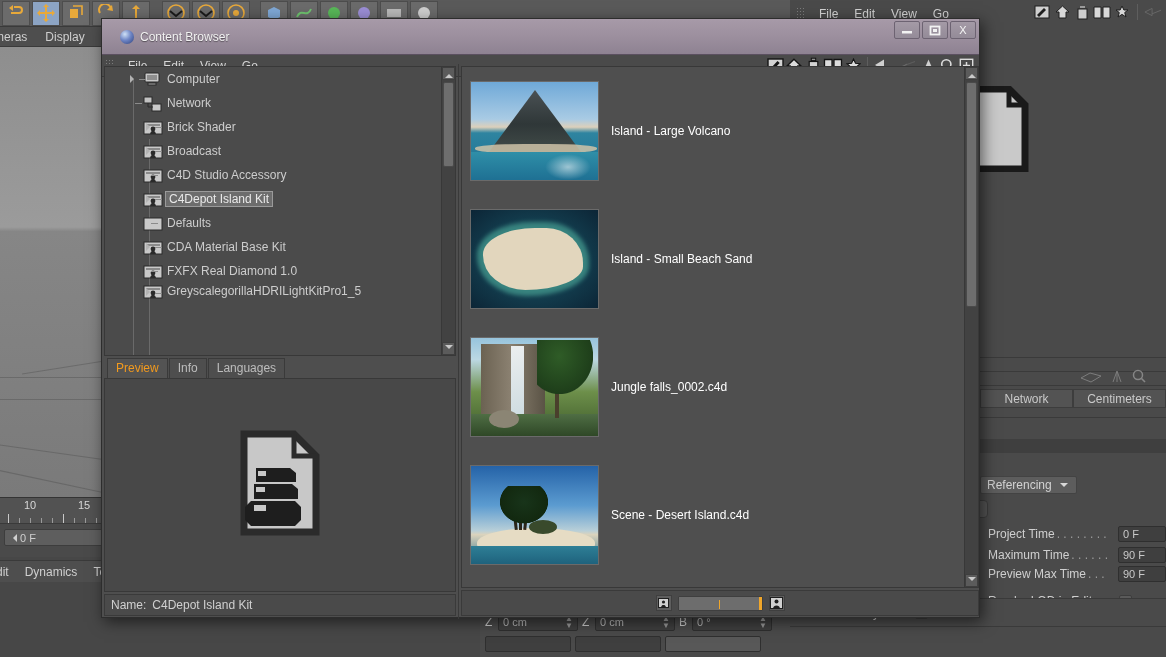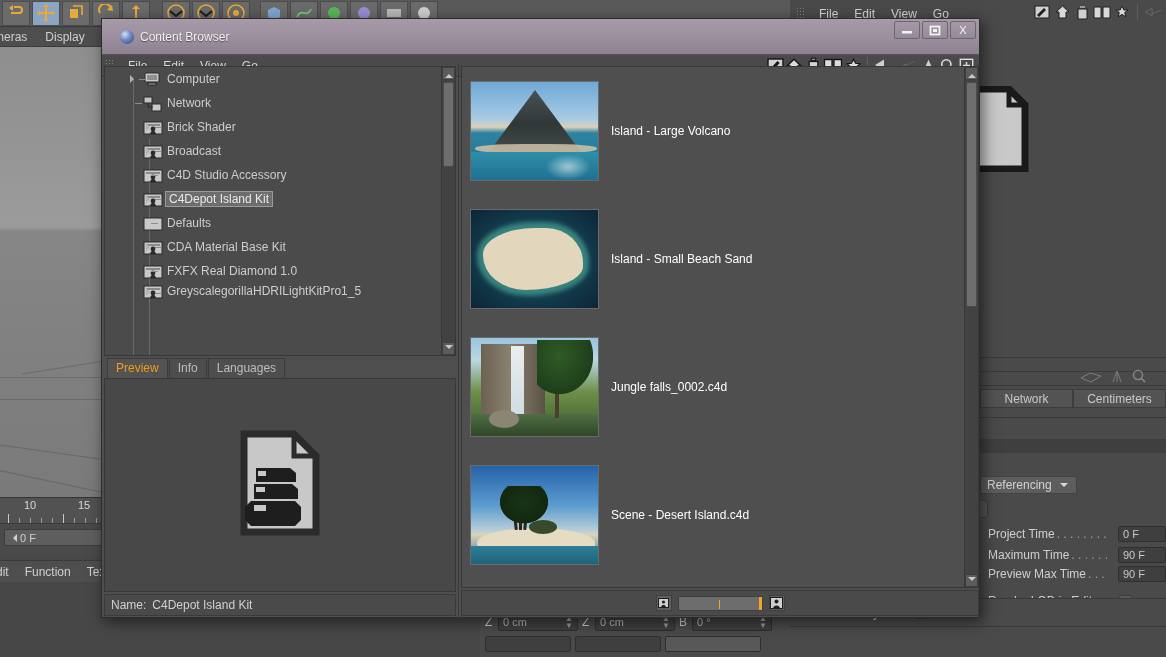--- a/index.html
+++ b/index.html
@@ -481,21 +481,21 @@
       <div class="tl-tick" style="left:129px"></div>
       <div class="tl-tick" style="left:140px"></div>
     </div>
     <div class="tl-field">
       <span class="tri-l"></span>
       <span>0 F</span>
     </div>
   </div>
   <div class="bg-bottommenu">
     <span style="margin-left:-4px">dit</span>
-    <span>Function</span>
+    <span>Dynamics</span>
     <span>Tex</span>
   </div>
 
   <div class="coord-panel">
     <div class="coord-row" style="margin-top:10px">
       <span class="coord-lab">Z</span>
       <div class="num-field" style="width:80px">
         <span>0 cm</span>
         <span class="spin">▲<br>▼</span>
       </div>

